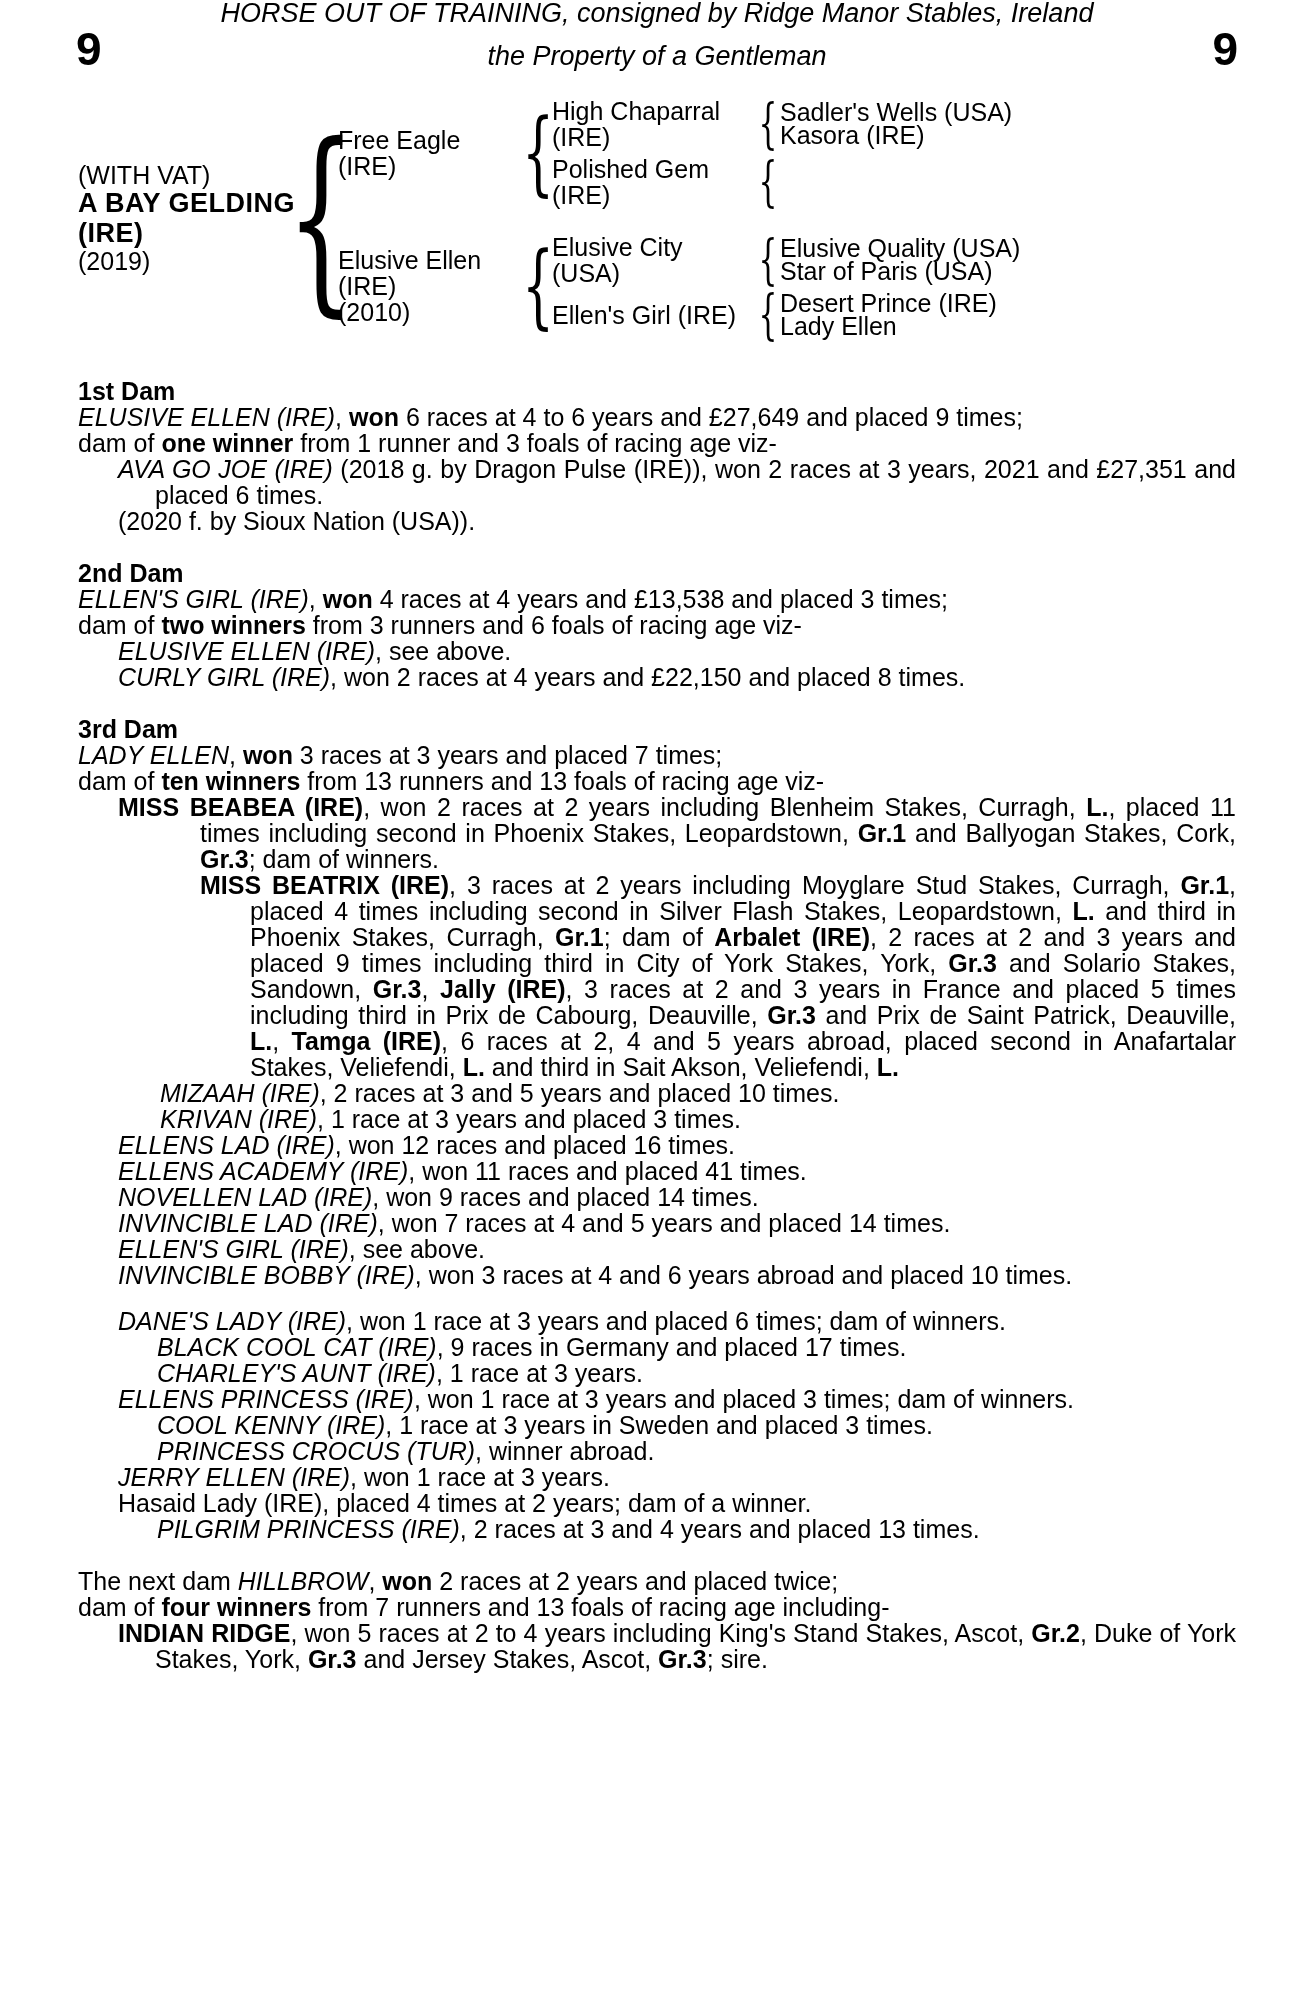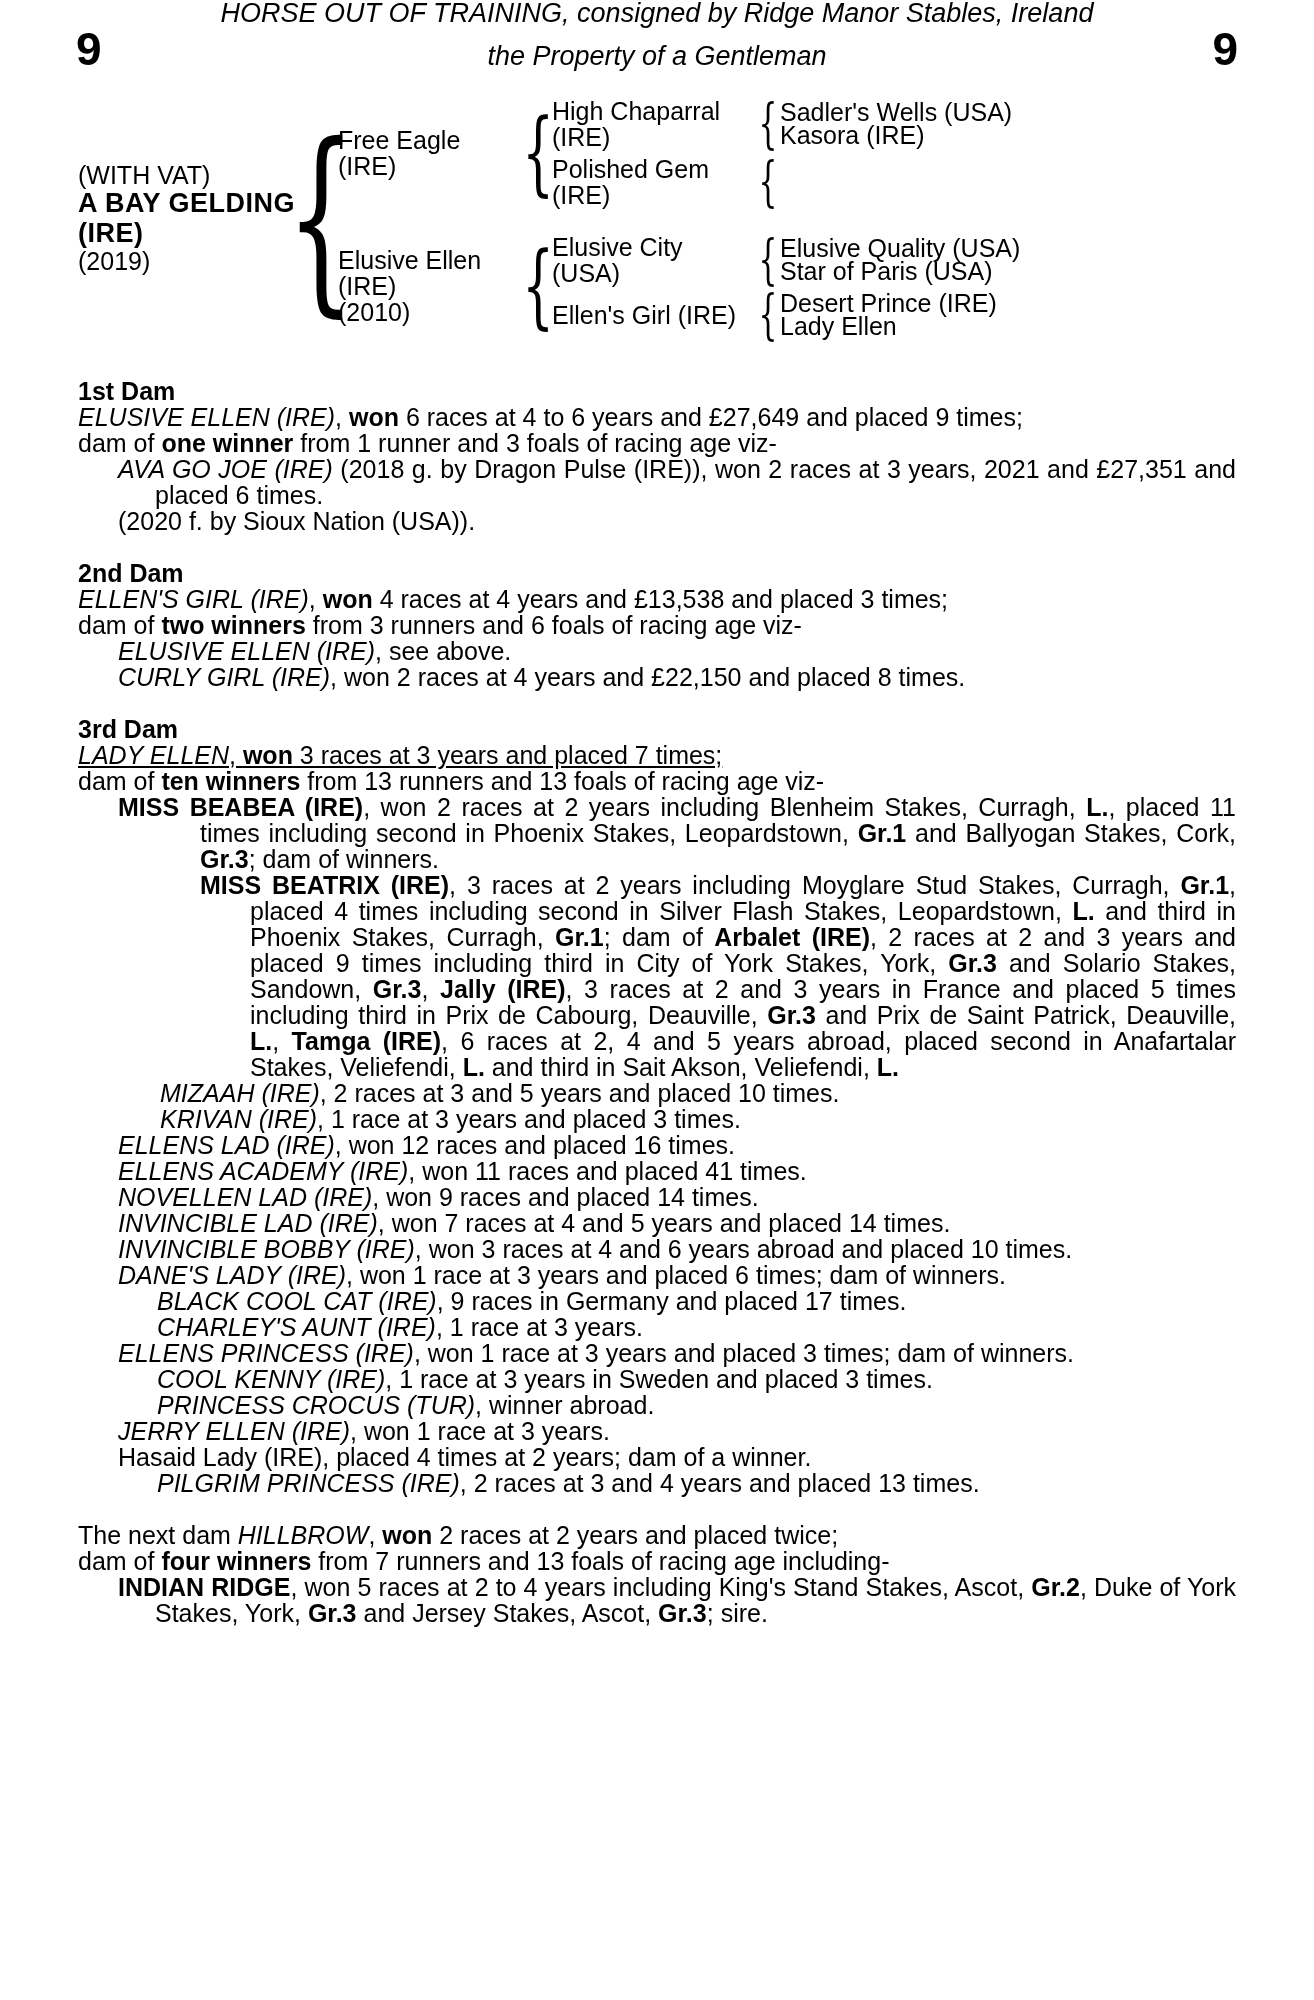--- a/index.html
+++ b/index.html
@@ -122,32 +122,33 @@
       </div>
       <div class="dam-section">
         <div class="dam-heading">2nd Dam</div>
         <p class="cat-line" style="padding-left: 0px; text-indent: 0px;"><span class="seg-i">ELLEN'S GIRL (IRE)</span>, <span class="seg-b">won</span> 4 races at 4 years and £13,538 and placed 3 times;</p>
         <p class="cat-line" style="padding-left: 0px; text-indent: 0px;">dam of <span class="seg-b">two winners</span> from 3 runners and 6 foals of racing age viz-</p>
         <p class="cat-line" style="padding-left: 40px; text-indent: 0px;"><span class="seg-i">ELUSIVE ELLEN (IRE)</span>, see above.</p>
         <p class="cat-line" style="padding-left: 40px; text-indent: 0px;"><span class="seg-i">CURLY GIRL (IRE)</span>, won 2 races at 4 years and £22,150 and placed 8 times.</p>
       </div>
       <div class="dam-section">
         <div class="dam-heading">3rd Dam</div>
-        <p class="cat-line" style="padding-left: 0px; text-indent: 0px; text-decoration: underline;"><span class="seg-i">LADY ELLEN</span>, <span class="seg-b">won</span> 3 races at 3 years and placed 7 times;</p>
+        <p class="cat-line" style="padding-left: 0px; text-indent: 0px;"><span class="seg-i">LADY ELLEN</span>, <span class="seg-b">won</span> 3 races at 3 years and placed 7 times;</p>
         <p class="cat-line" style="padding-left: 0px; text-indent: 0px;">dam of <span class="seg-b">ten winners</span> from 13 runners and 13 foals of racing age viz-</p>
         <p class="cat-line" style="padding-left: 122px; text-indent: -82px;"><span class="seg-b">MISS BEABEA (IRE)</span>, won 2 races at 2 years including Blenheim Stakes, Curragh, <span class="seg-b">L.</span>, placed 11 times including second in Phoenix Stakes, Leopardstown, <span class="seg-b">Gr.1</span> and Ballyogan Stakes, Cork, <span class="seg-b">Gr.3</span>; dam of winners.</p>
         <p class="cat-line" style="padding-left: 172px; text-indent: -50px;"><span class="seg-b">MISS BEATRIX (IRE)</span>, 3 races at 2 years including Moyglare Stud Stakes, Curragh, <span class="seg-b">Gr.1</span>, placed 4 times including second in Silver Flash Stakes, Leopardstown, <span class="seg-b">L.</span> and third in Phoenix Stakes, Curragh, <span class="seg-b">Gr.1</span>; dam of <span class="seg-b">Arbalet (IRE)</span>, 2 races at 2 and 3 years and placed 9 times including third in City of York Stakes, York, <span class="seg-b">Gr.3</span> and Solario Stakes, Sandown, <span class="seg-b">Gr.3</span>, <span class="seg-b">Jally (IRE)</span>, 3 races at 2 and 3 years in France and placed 5 times including third in Prix de Cabourg, Deauville, <span class="seg-b">Gr.3</span> and Prix de Saint Patrick, Deauville, <span class="seg-b">L.</span>, <span class="seg-b">Tamga (IRE)</span>, 6 races at 2, 4 and 5 years abroad, placed second in Anafartalar Stakes, Veliefendi, <span class="seg-b">L.</span> and third in Sait Akson, Veliefendi, <span class="seg-b">L.</span></p>
         <p class="cat-line" style="padding-left: 82px; text-indent: 0px;"><span class="seg-i">MIZAAH (IRE)</span>, 2 races at 3 and 5 years and placed 10 times.</p>
         <p class="cat-line" style="padding-left: 82px; text-indent: 0px;"><span class="seg-i">KRIVAN (IRE)</span>, 1 race at 3 years and placed 3 times.</p>
         <p class="cat-line" style="padding-left: 40px; text-indent: 0px;"><span class="seg-i">ELLENS LAD (IRE)</span>, won 12 races and placed 16 times.</p>
         <p class="cat-line" style="padding-left: 40px; text-indent: 0px;"><span class="seg-i">ELLENS ACADEMY (IRE)</span>, won 11 races and placed 41 times.</p>
         <p class="cat-line" style="padding-left: 40px; text-indent: 0px;"><span class="seg-i">NOVELLEN LAD (IRE)</span>, won 9 races and placed 14 times.</p>
         <p class="cat-line" style="padding-left: 40px; text-indent: 0px;"><span class="seg-i">INVINCIBLE LAD (IRE)</span>, won 7 races at 4 and 5 years and placed 14 times.</p>
+        <p class="cat-line" style="padding-left: 40px; text-indent: 0px;"><span class="seg-i">ELLEN'S GIRL (IRE)</span>, see above.</p>
         <p class="cat-line" style="padding-left: 40px; text-indent: 0px;"><span class="seg-i">INVINCIBLE BOBBY (IRE)</span>, won 3 races at 4 and 6 years abroad and placed 10 times.</p>
-        <p class="cat-line" style="padding-left: 40px; text-indent: 0px;"><span class="seg-i">DANE'S LADY (IRE)</span>, won 1 race at 3 years and placed 6 times; dam of winners.</p>
+        <p class="cat-line" style="padding-left: 40px; text-indent: 0px; margin-top: 20px;"><span class="seg-i">DANE'S LADY (IRE)</span>, won 1 race at 3 years and placed 6 times; dam of winners.</p>
         <p class="cat-line" style="padding-left: 79px; text-indent: 0px;"><span class="seg-i">BLACK COOL CAT (IRE)</span>, 9 races in Germany and placed 17 times.</p>
         <p class="cat-line" style="padding-left: 79px; text-indent: 0px;"><span class="seg-i">CHARLEY'S AUNT (IRE)</span>, 1 race at 3 years.</p>
         <p class="cat-line" style="padding-left: 40px; text-indent: 0px;"><span class="seg-i">ELLENS PRINCESS (IRE)</span>, won 1 race at 3 years and placed 3 times; dam of winners.</p>
         <p class="cat-line" style="padding-left: 79px; text-indent: 0px;"><span class="seg-i">COOL KENNY (IRE)</span>, 1 race at 3 years in Sweden and placed 3 times.</p>
         <p class="cat-line" style="padding-left: 79px; text-indent: 0px;"><span class="seg-i">PRINCESS CROCUS (TUR)</span>, winner abroad.</p>
         <p class="cat-line" style="padding-left: 40px; text-indent: 0px;"><span class="seg-i">JERRY ELLEN (IRE)</span>, won 1 race at 3 years.</p>
         <p class="cat-line" style="padding-left: 40px; text-indent: 0px;">Hasaid Lady (IRE), placed 4 times at 2 years; dam of a winner.</p>
         <p class="cat-line" style="padding-left: 79px; text-indent: 0px;"><span class="seg-i">PILGRIM PRINCESS (IRE)</span>, 2 races at 3 and 4 years and placed 13 times.</p>
       </div>
       <div class="dam-section">

